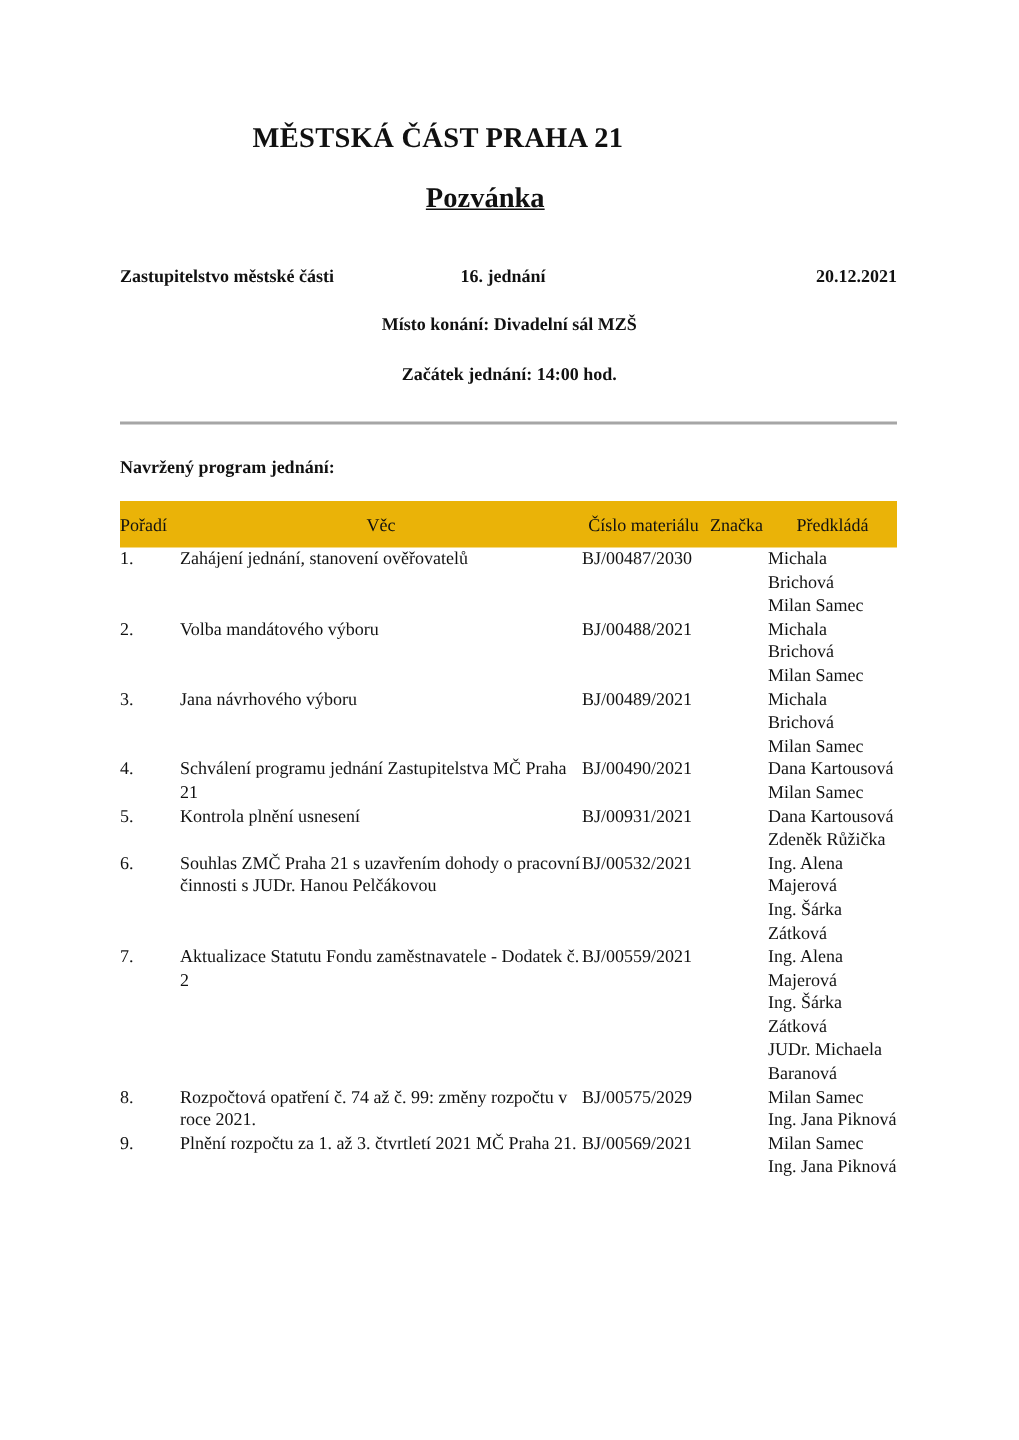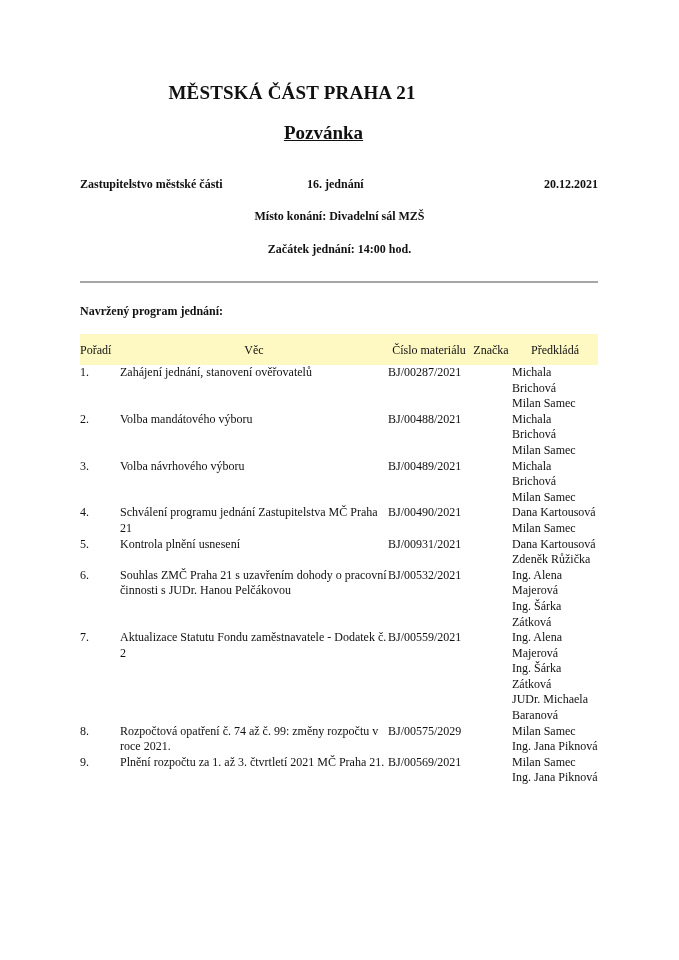--- a/index.html
+++ b/index.html
@@ -32,21 +32,21 @@
       position: absolute; top: 281px; left: 80px; width: 518px; height: 2px; background: #a6a6a6;
     }
     .section-title {
       position: absolute; top: 304px; left: 80px; font-size: 12px; font-weight: bold;
     }
     table.agenda {
       position: absolute; top: 334px; left: 80px; width: 518px;
       border-collapse: collapse; font-size: 12px; line-height: 15.6px;
     }
     table.agenda th {
-      background: #fef9c3; font-weight: normal; padding: 0; height: 31px; vertical-align: middle;
+      background: #eab308; font-weight: normal; padding: 0; height: 31px; vertical-align: middle;
       line-height: 12px;
     }
     table.agenda td { padding: 0; vertical-align: top; }
     .c-order { width: 40px; }
     .c-subject { width: 268px; }
     .c-number { width: 82px; }
     .c-mark { width: 42px; }
     .c-presenter { width: 86px; }
     th.c-order { text-align: left; }
     th.c-subject { text-align: center; margin-top: 14px; }
@@ -83,40 +83,40 @@
       <th class="c-subject">Věc</th>
       <th class="c-number">Číslo materiálu</th>
       <th class="c-mark">Značka</th>
       <th class="c-presenter">Předkládá</th>
     </tr>
   </thead>
   <tbody id="agenda-body">
       <tr>
         <td class="c-order">1.</td>
         <td class="c-subject">Zahájení jednání, stanovení ověřovatelů</td>
-        <td class="c-number">BJ/00287/2021</td>
+        <td class="c-number">BJ/00487/2030</td>
         <td class="c-mark"></td>
         <td class="c-presenter">
           <span class="presenter-line">Michala Brichová</span>
           <span class="presenter-line">Milan Samec</span>
         </td>
       </tr>
       <tr>
         <td class="c-order">2.</td>
         <td class="c-subject">Volba mandátového výboru</td>
         <td class="c-number">BJ/00488/2021</td>
         <td class="c-mark"></td>
         <td class="c-presenter">
           <span class="presenter-line">Michala Brichová</span>
           <span class="presenter-line">Milan Samec</span>
         </td>
       </tr>
       <tr>
         <td class="c-order">3.</td>
-        <td class="c-subject">Volba návrhového výboru</td>
+        <td class="c-subject">Jana návrhového výboru</td>
         <td class="c-number">BJ/00489/2021</td>
         <td class="c-mark"></td>
         <td class="c-presenter">
           <span class="presenter-line">Michala Brichová</span>
           <span class="presenter-line">Milan Samec</span>
         </td>
       </tr>
       <tr>
         <td class="c-order">4.</td>
         <td class="c-subject">Schválení programu jednání Zastupitelstva MČ Praha 21</td>

